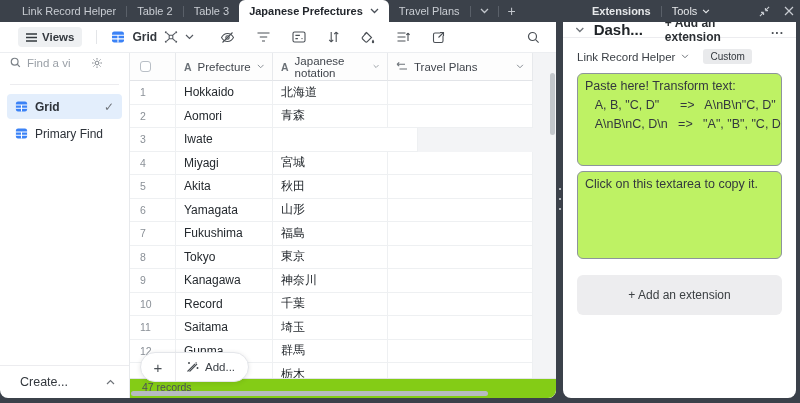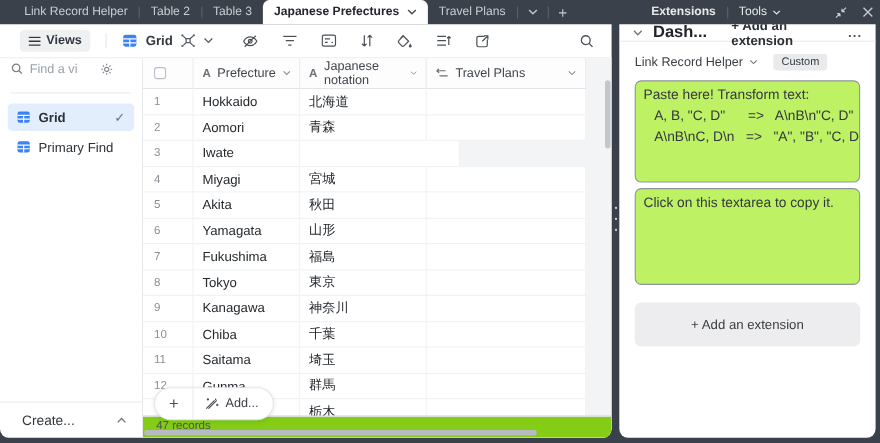--- a/index.html
+++ b/index.html
@@ -373,21 +373,21 @@
 
   <div class="t-row">
     <div class="t-cell c-num">9</div>
     <div class="t-cell col-pref">Kanagawa</div>
     <div class="t-cell col-jap">神奈川</div>
     <div class="t-cell col-travel"></div>
   </div>
 
   <div class="t-row">
     <div class="t-cell c-num">10</div>
-    <div class="t-cell col-pref">Chiba</div>
+    <div class="t-cell col-pref">Record</div>
     <div class="t-cell col-jap">千葉</div>
     <div class="t-cell col-travel"></div>
   </div>
 
   <div class="t-row">
     <div class="t-cell c-num">11</div>
     <div class="t-cell col-pref">Saitama</div>
     <div class="t-cell col-jap">埼玉</div>
     <div class="t-cell col-travel"></div>
   </div>

